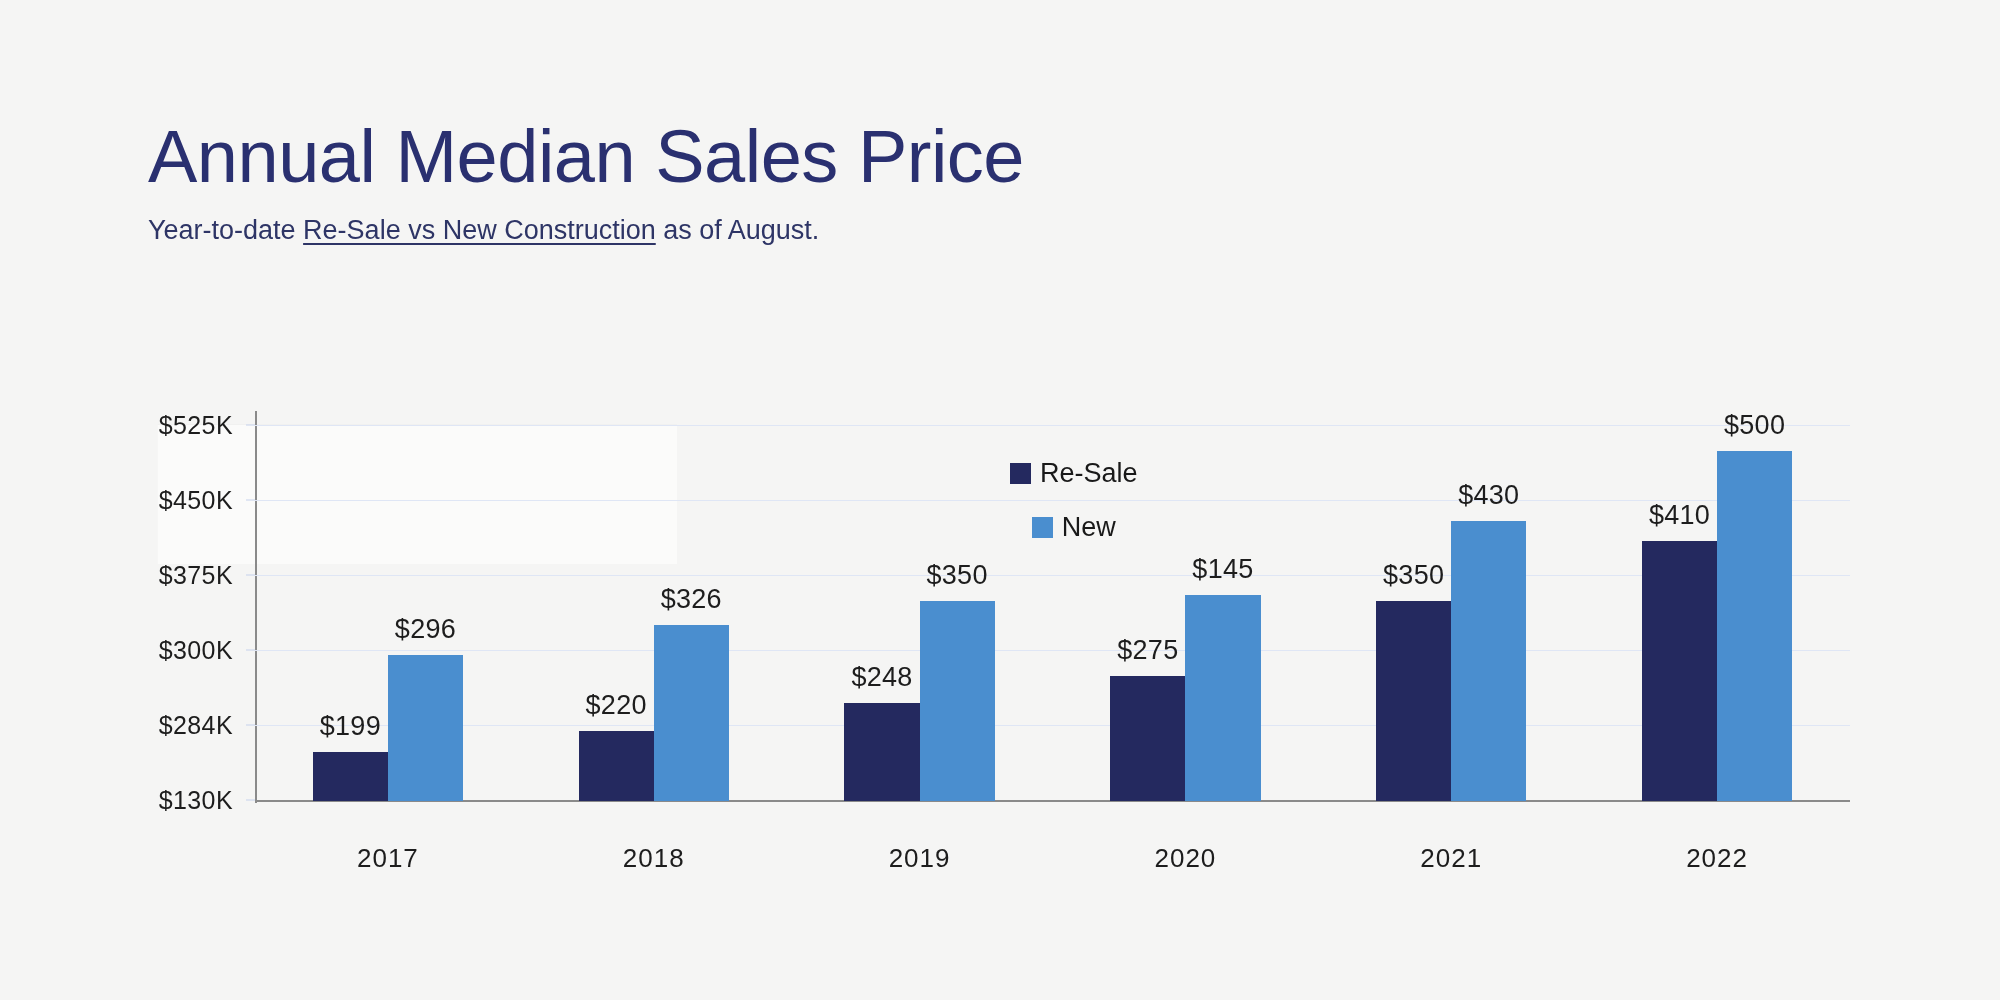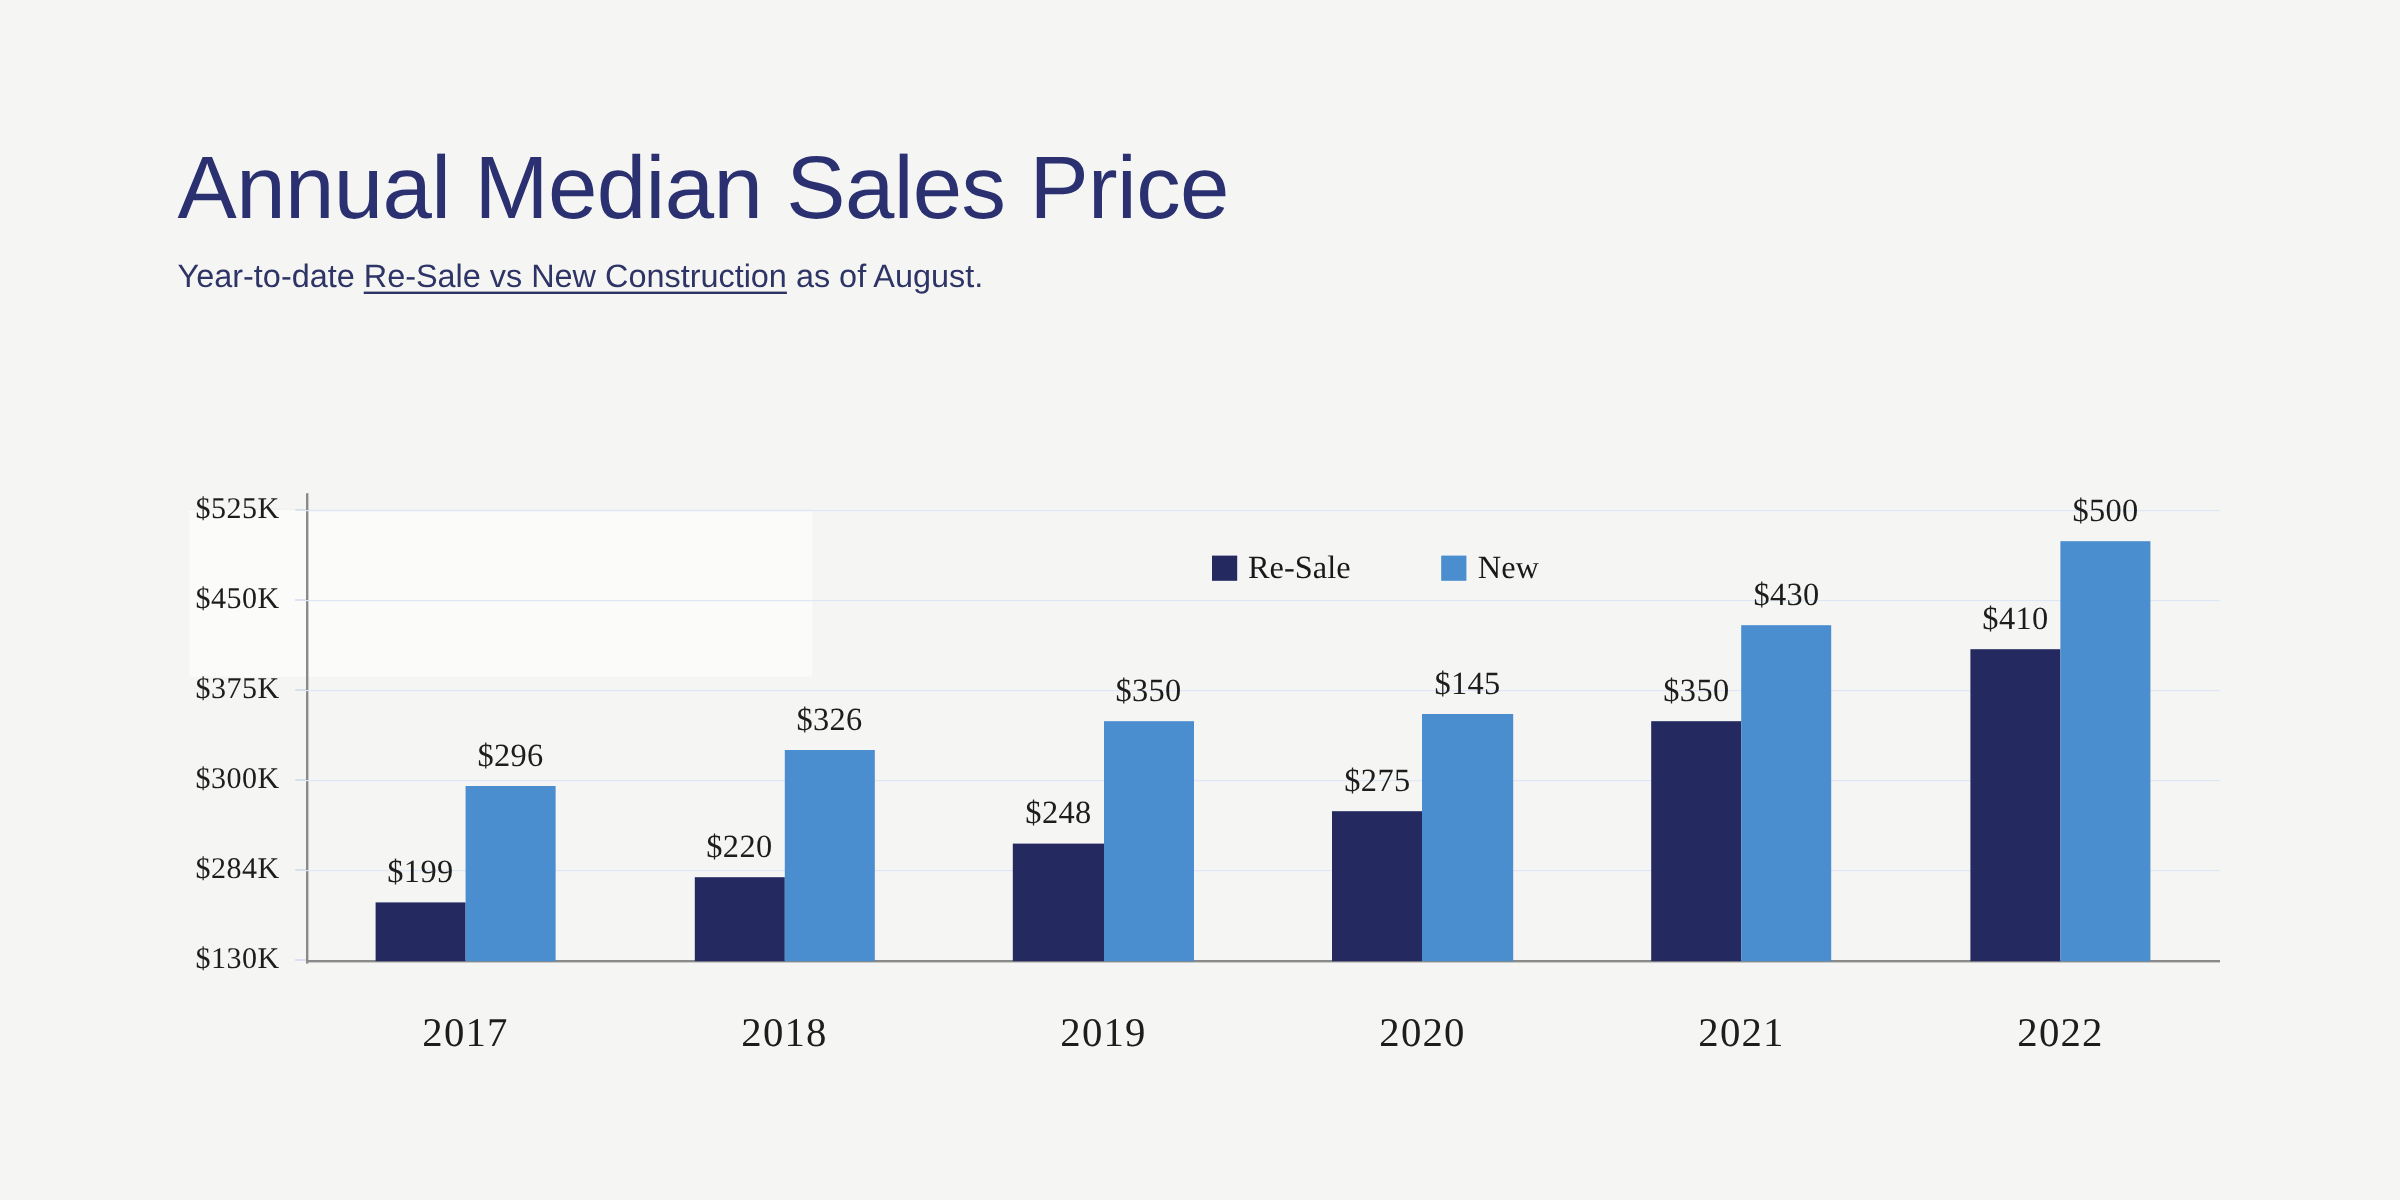--- a/index.html
+++ b/index.html
@@ -63,21 +63,20 @@
     pointer-events: none;
   }
 
   
   .plot {
     position: absolute;
     left: 255px;     
     top: 25px;       
     width: 1595px;
     height: 376px;   
-    font-family: Liberation Serif, serif;
   }
 
   .gridline {
     position: absolute;
     left: 0;
     width: 100%;
     height: 1px;
     background: #dfe6f5;
   }
 
@@ -119,22 +118,23 @@
     transform: translateY(-50%);
   }
 
   
   .legend {
     position: absolute;
     left: 755px;
     top: 35px;
     display: flex;
     align-items: center;
-    gap: 76px;
+    gap: 27px;
     z-index: 5;
+    flex-direction: column;
   }
   .legend-item { display: flex; align-items: center; gap: 9px; }
   .legend-swatch { width: 21px; height: 21px; display: block; }
   .legend-label { font-size: 27px; color: #191919; line-height: 1; }
 
   
   .groups {
     position: absolute;
     left: 0; top: 0;
     width: 100%; height: 100%;
@@ -161,21 +161,21 @@
     font-size: 27px;
     color: #1d1d1d;
     white-space: nowrap;
     letter-spacing: 0.3px;
   }
 
   .xtick {
     position: absolute;
     top: 418px;
     transform: translateX(-50%);
-    font-size: 34px;
+    font-size: 26px;
     color: #1d1d1d;
     letter-spacing: 1px;
     white-space: nowrap;
   }
 </style>
 </head>
 <body>
 
 <div id="root">
 

